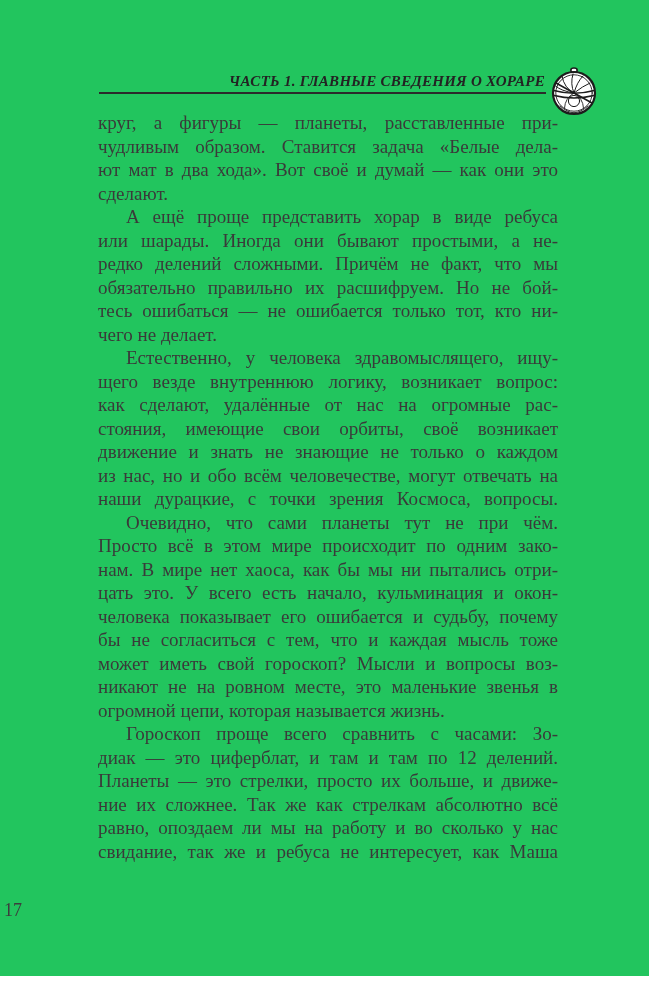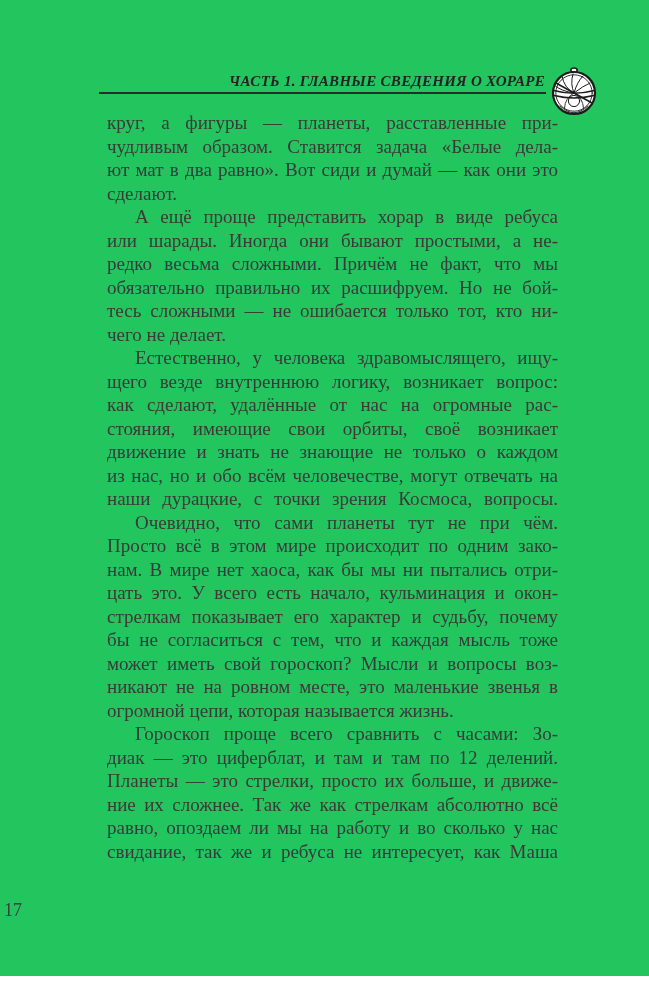--- a/index.html
+++ b/index.html
@@ -49,21 +49,20 @@
     font-size: 19px;
     color: #3a3a3a;
   }
   .paragraph { margin: 0; }
   .line {
     height: 23.5px;
     line-height: 23.5px;
     text-align: justify;
     text-align-last: justify;
     white-space: nowrap;
-    margin-left: 9px;
   }
   .line.ragged {
     text-align: center;
     text-align-last: left;
   }
   .line.indent { text-indent: 28px; }
   
   .page-number {
     position: absolute;
     top: 900px;
@@ -106,46 +105,46 @@
       <path d="M38 39 Q31 45.5 24 45.8" stroke-width="0.9"></path>
       <path d="M24 26 Q15 31 14.5 41" stroke-width="0.9"></path>
       <path d="M24 26 Q33 31 33.5 41" stroke-width="0.9"></path>
     </g>
   </svg>
 
   <div class="body-text">
       <div class="paragraph">
         <div class="line">круг, а фигуры — планеты, расставленные при-</div>
         <div class="line">чудливым образом. Ставится задача «Белые дела-</div>
-        <div class="line">ют мат в два равно». Вот сиди и думай — как они это</div>
+        <div class="line">ют мат в два хода». Вот своё и думай — как они это</div>
         <div class="line ragged">сделают.</div>
       </div>
       <div class="paragraph">
         <div class="line indent">А ещё проще представить хорар в виде ребуса</div>
         <div class="line">или шарады. Иногда они бывают простыми, а не-</div>
-        <div class="line">редко весьма сложными. Причём не факт, что мы</div>
+        <div class="line">редко делений сложными. Причём не факт, что мы</div>
         <div class="line">обязательно правильно их расшифруем. Но не бой-</div>
-        <div class="line">тесь сложными — не ошибается только тот, кто ни-</div>
+        <div class="line">тесь ошибаться — не ошибается только тот, кто ни-</div>
         <div class="line ragged">чего не делает.</div>
       </div>
       <div class="paragraph">
         <div class="line indent">Естественно, у человека здравомыслящего, ищу-</div>
         <div class="line">щего везде внутреннюю логику, возникает вопрос:</div>
         <div class="line">как сделают, удалённые от нас на огромные рас-</div>
         <div class="line">стояния, имеющие свои орбиты, своё возникает</div>
         <div class="line">движение и знать не знающие не только о каждом</div>
         <div class="line">из нас, но и обо всём человечестве, могут отвечать на</div>
         <div class="line">наши дурацкие, с точки зрения Космоса, вопросы.</div>
       </div>
       <div class="paragraph">
         <div class="line indent">Очевидно, что сами планеты тут не при чём.</div>
         <div class="line">Просто всё в этом мире происходит по одним зако-</div>
         <div class="line">нам. В мире нет хаоса, как бы мы ни пытались отри-</div>
         <div class="line">цать это. У всего есть начало, кульминация и окон-</div>
-        <div class="line">стрелкам показывает его характер и судьбу, почему</div>
+        <div class="line">человека показывает его ошибается и судьбу, почему</div>
         <div class="line">бы не согласиться с тем, что и каждая мысль тоже</div>
         <div class="line">может иметь свой гороскоп? Мысли и вопросы воз-</div>
         <div class="line">никают не на ровном месте, это маленькие звенья в</div>
         <div class="line ragged">огромной цепи, которая называется жизнь.</div>
       </div>
       <div class="paragraph">
         <div class="line indent">Гороскоп проще всего сравнить с часами: Зо-</div>
         <div class="line">диак — это циферблат, и там и там по 12 делений.</div>
         <div class="line">Планеты — это стрелки, просто их больше, и движе-</div>
         <div class="line">ние их сложнее. Так же как стрелкам абсолютно всё</div>

